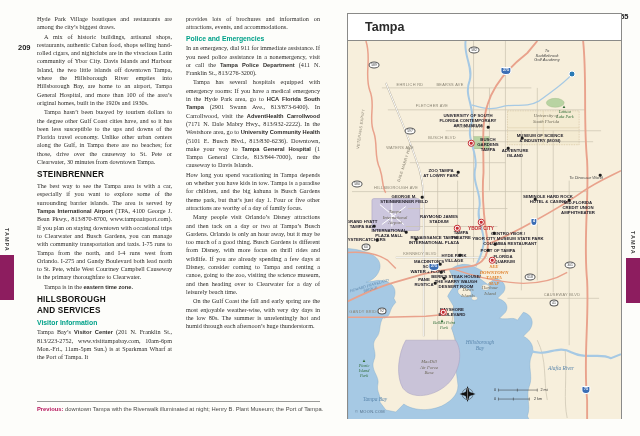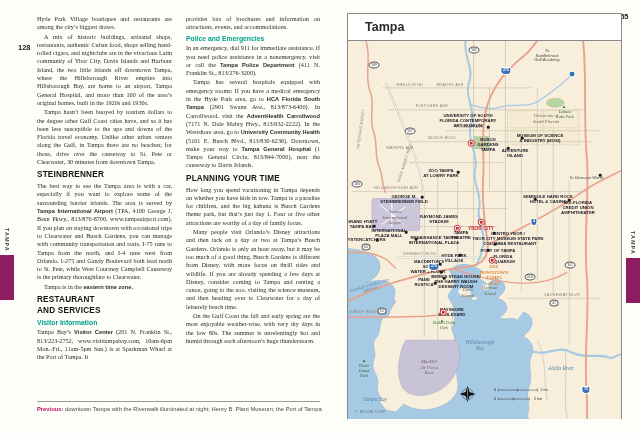--- a/index.html
+++ b/index.html
@@ -59,50 +59,49 @@
   .sh-int{background:#3b6eb5;color:#fff;font:bold 3.6px/1 "Liberation Sans",sans-serif;
       padding:1.1px 1.6px 1.4px;border-radius:1.5px 1.5px 45% 45%;border:.5px solid #fff;}
   .sh-oval{background:#fff;color:#333;font:3.4px/1 "Liberation Sans",sans-serif;
       padding:.8px 1.6px;border-radius:50%;border:.6px solid #555;}
 </style>
 </head>
 <body>
 
 <div id="page">
 
-  <span class="pagenum" style="left:18px;top:43px">128</span>
+  <span class="pagenum" style="left:18px;top:43px">209</span>
   <span class="pagenum" style="left:616px;top:12px">155</span>
 
   <div class="tab" style="left:0;top:228px">
     <span class="tab-label">TAMPA</span>
     <span class="tab-rect" style="background:#8d1d5f"></span>
   </div>
   <div class="tab" style="right:0;top:231px">
     <span class="tab-label">TAMPA</span>
     <span class="tab-rect" style="background:#8d1d5f"></span>
   </div>
 
   <div class="col" style="left:37px;width:135px">
       <div class="p">Hyde Park Village boutiques and restaurants are among the city’s biggest draws.</div>
       <div class="p indent">A mix of historic buildings, artisanal shops, restaurants, authentic Cuban food, shops selling hand-rolled cigars, and nightclubs are in the vivacious Latin community of Ybor City. Davis Islands and Harbour Island, the two little islands off downtown Tampa, where the Hillsborough River empties into Hillsborough Bay, are home to an airport, Tampa General Hospital, and more than 100 of the area’s original homes, built in the 1920s and 1930s.</div>
       <div class="p indent">Tampa hasn’t been buoyed by tourism dollars to the degree other Gulf Coast cities have, and so it has been less susceptible to the ups and downs of the Florida travel economy. Unlike other urban centers along the Gulf, in Tampa there are no beaches; for those, drive over the causeway to St. Pete or Clearwater, 30 minutes from downtown Tampa.</div>
       <div class="h-major">STEINBRENNER</div>
       <div class="p">The best way to see the Tampa area is with a car, especially if you want to explore some of the surrounding barrier islands. The area is served by <b>Tampa International Airport</b> (TPA, 4100 George J. Bean Pkwy., 813/870-8700, www.tampaairport.com). If you plan on staying downtown with occasional trips to Clearwater and Busch Gardens, you can manage with community transportation and taxis. I-75 runs to Tampa from the north, and I-4 runs west from Orlando. I-275 and Gandy Boulevard both lead north to St. Pete, while West Courtney Campbell Causeway is the primary thoroughfare to Clearwater.</div>
       <div class="p indent">Tampa is in the <b>eastern time zone.</b></div>
-      <div class="h-major">RESTAURANT</div>
+      <div class="h-major">HILLSBOROUGH</div>
       <div class="h-major h-cont">AND SERVICES</div>
       <div class="h-teal" style="color: rgb(0, 161, 137);">Visitor Information</div>
       <div class="p">Tampa Bay’s <b>Visitor Center</b> (201 N. Franklin St., 813/223-2752, www.visittampabay.com, 10am-6pm Mon.-Fri., 11am-5pm Sun.) is at Sparkman Wharf at the Port of Tampa. It</div>
     </div>
   <div class="col" style="left:186px;width:134px">
       <div class="p">provides lots of brochures and information on attractions, events, and accommodations.</div>
       <div class="h-teal" style="color: rgb(0, 161, 137);">Police and Emergencies</div>
       <div class="p">In an emergency, dial 911 for immediate assistance. If you need police assistance in a nonemergency, visit or call the <b>Tampa Police Department</b> (411 N. Franklin St., 813/276-3200).</div>
       <div class="p indent">Tampa has several hospitals equipped with emergency rooms: If you have a medical emergency in the Hyde Park area, go to <b>HCA Florida South Tampa</b> (2901 Swann Ave., 813/873-6400). In Carrollwood, visit the <b>AdventHealth Carrollwood</b> (7171 N. Dale Mabry Hwy., 813/932-2222). In the Westshore area, go to <b>University Community Health</b> (5101 E. Busch Blvd., 813/830-6236). Downtown, make your way to <b>Tampa General Hospital</b> (1 Tampa General Circle, 813/844-7000), near the causeway to Davis Islands.</div>
-      <div class="h-major">PLANNING YOUR TIME</div>
       <div class="p">How long you spend vacationing in Tampa depends on whether you have kids in tow. Tampa is a paradise for children, and the big kahuna is Busch Gardens theme park, but that’s just day 1. Four or five other attractions are worthy of a day of family focus.</div>
       <div class="p indent">Many people visit Orlando’s Disney attractions and then tack on a day or two at Tampa’s Busch Gardens. Orlando is only an hour away, but it may be too much of a good thing. Busch Gardens is different from Disney, with more focus on thrill rides and wildlife. If you are already spending a few days at Disney, consider coming to Tampa and renting a canoe, going to the zoo, visiting the science museum, and then heading over to Clearwater for a day of leisurely beach time.</div>
       <div class="p indent">On the Gulf Coast the fall and early spring are the most enjoyable weather-wise, with very dry days in the low 80s. The summer is unrelentingly hot and humid through each afternoon’s huge thunderstorm.</div>
     </div>
 
   <div id="caption-rule"></div>
   <div id="caption">
     <span class="lead" style="color:#b5125a">Previous:</span><span> downtown Tampa with the Riverwalk illuminated at night; Henry B. Plant Museum; the Port of Tampa.</span>
   </div>
 

